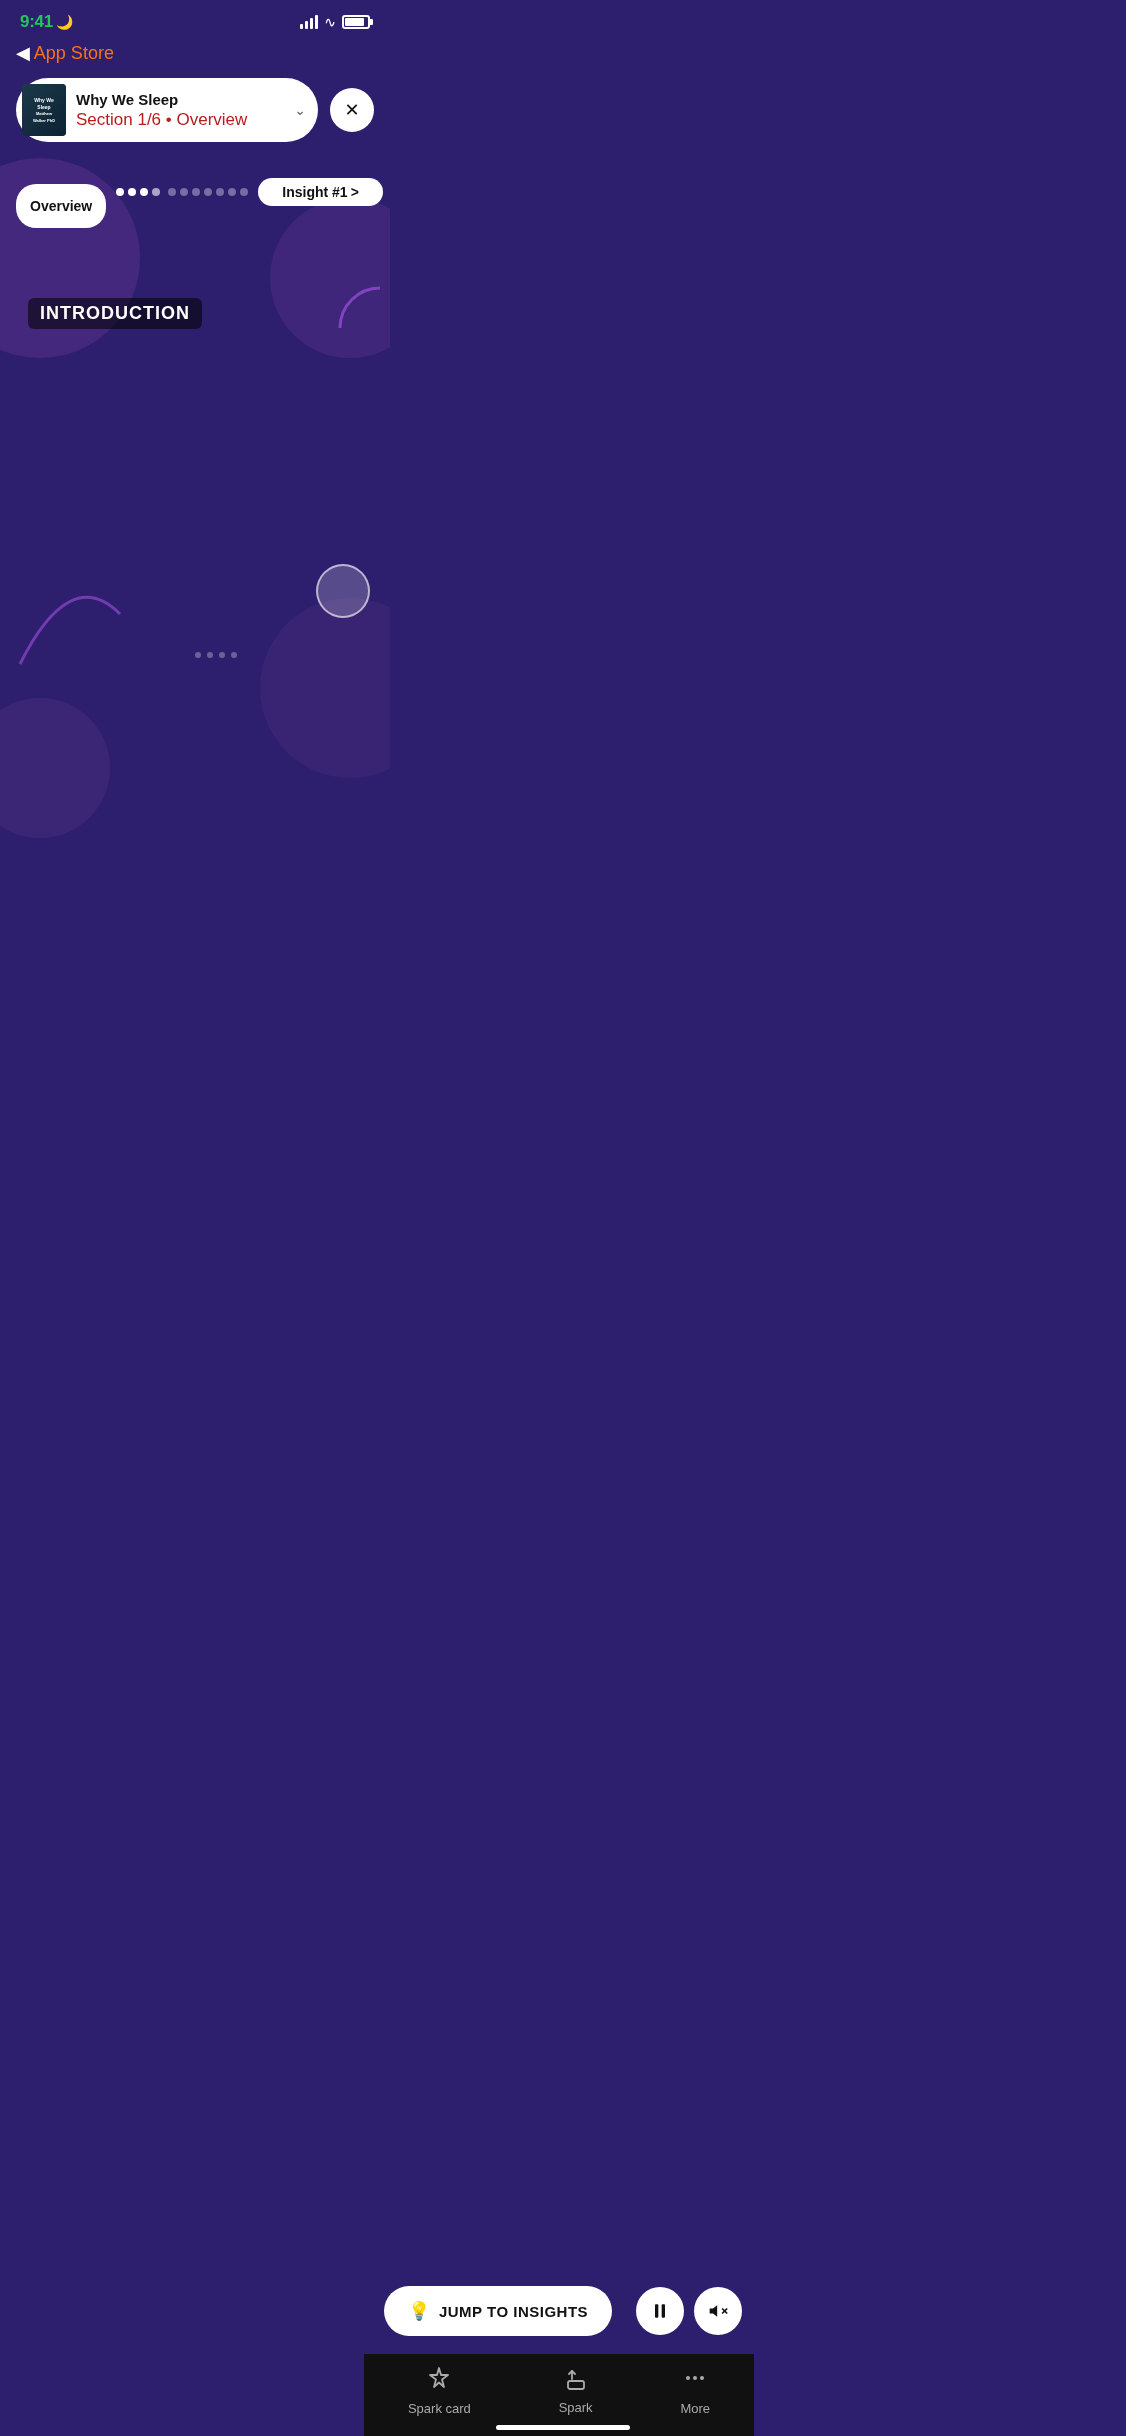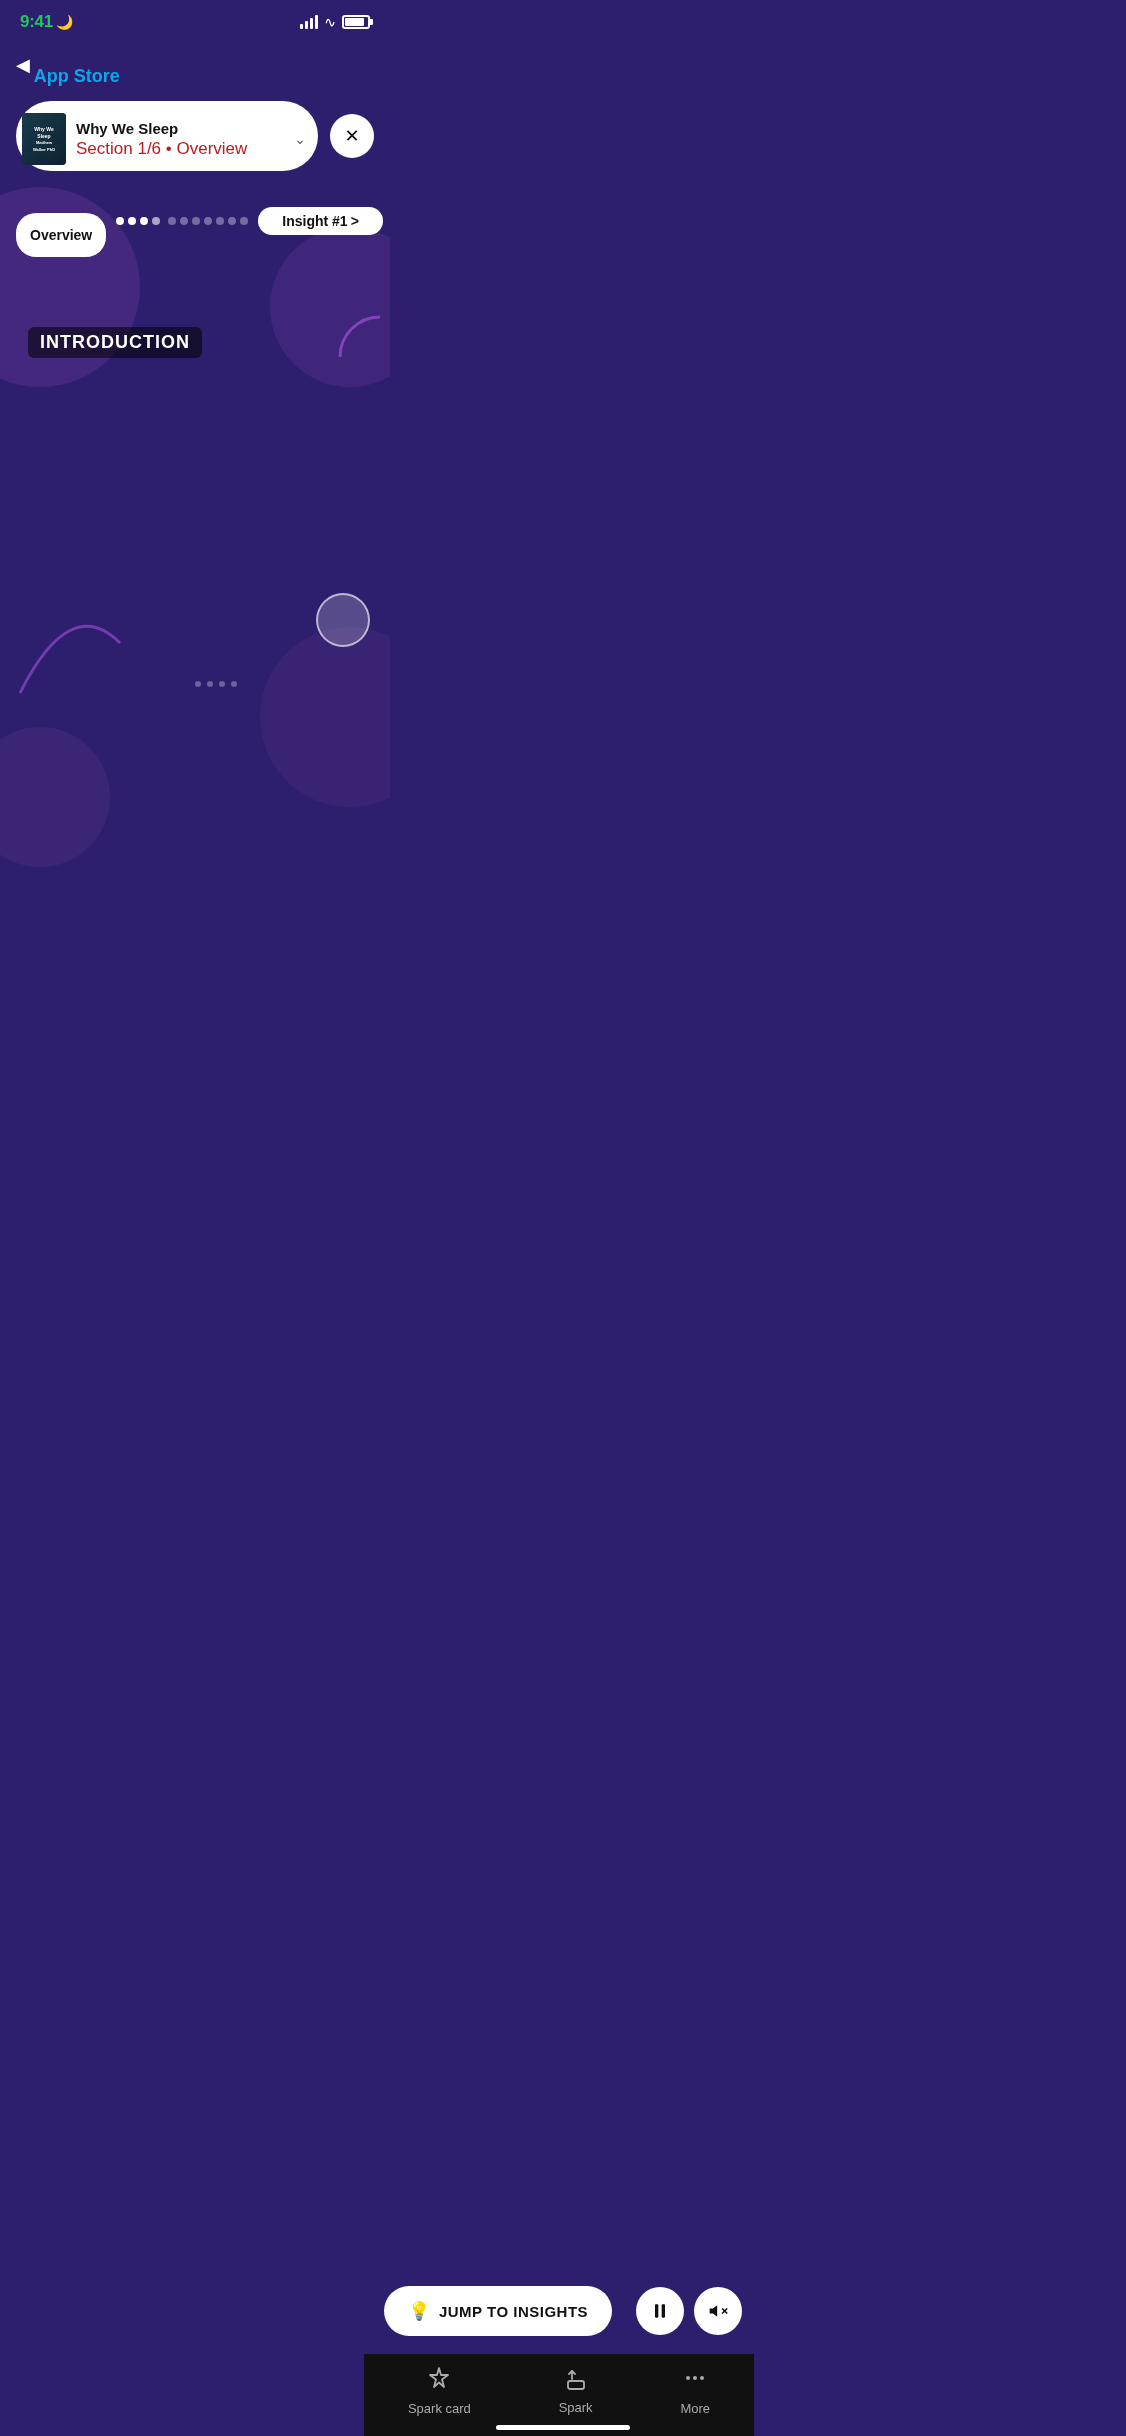--- a/index.html
+++ b/index.html
@@ -89,42 +89,41 @@
       z-index: 10;
     }
 
     .back-arrow {
       color: white;
       font-size: 18px;
       margin-right: 4px;
     }
 
     .back-label {
-      color: #0ea5e9;
+      color: #f97316;
       font-size: 18px;
-      font-weight: 700;
-      margin-top: 24px;
+      font-weight: 400;
     }
 
     
     .book-header {
       display: flex;
       align-items: center;
       justify-content: space-between;
       padding: 6px 16px 10px;
       position: relative;
       z-index: 10;
     }
 
     .book-pill {
       display: flex;
       align-items: center;
       background: white;
       border-radius: 50px;
-      padding: 12px 12px 6px 6px;
+      padding: 6px 12px 6px 6px;
       gap: 10px;
       flex: 1;
       margin-right: 12px;
       max-width: 310px;
     }
 
     .book-cover {
       width: 44px;
       height: 52px;
       background: #1a3a4a;

